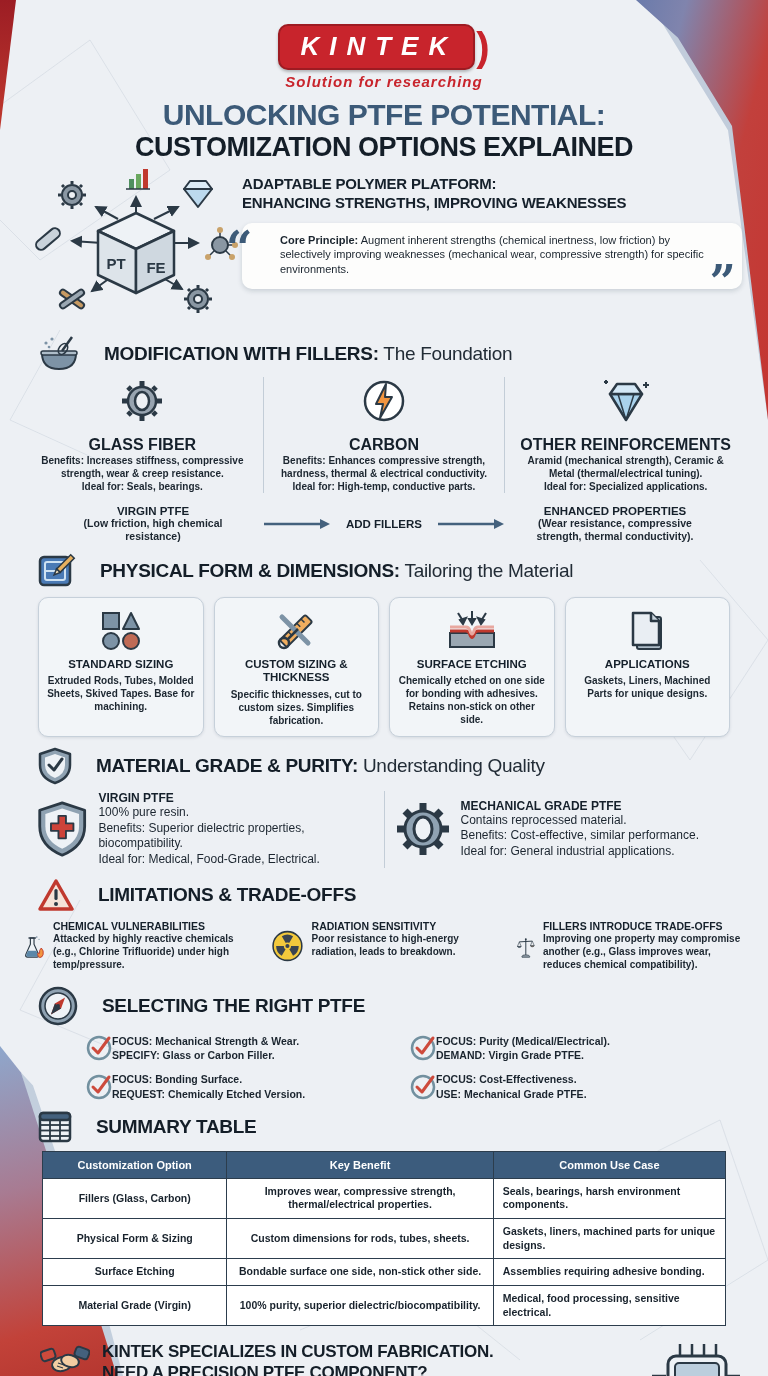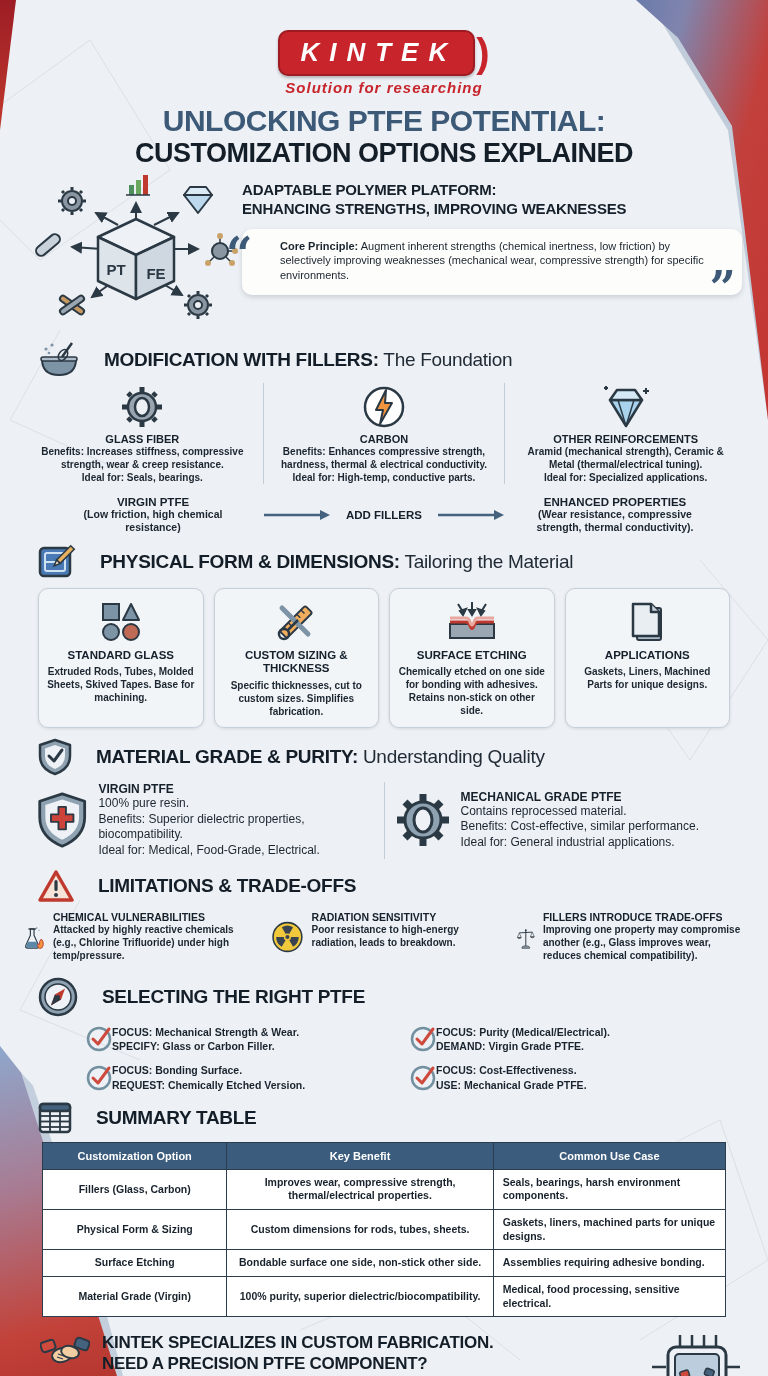--- a/index.html
+++ b/index.html
@@ -14,21 +14,21 @@
   .corner-bl{position:absolute;bottom:0;left:0;width:150px;height:330px;z-index:1;
     background:linear-gradient(165deg,#8ea7cc 0%,#a87b92 40%,#c24239 80%,#b3352e 100%);
     clip-path:polygon(0 0,14% 8%,52% 62%,78% 100%,0 100%);}
   .corner-bl-inner{position:absolute;bottom:0;left:0;width:150px;height:330px;z-index:1;
     background:#c3cfdd;clip-path:polygon(14% 8%,22% 12%,62% 66%,82% 100%,70% 100%,46% 60%);}
   .sliver-tl{position:absolute;top:0;left:0;width:16px;height:130px;z-index:1;
     background:linear-gradient(#9c1d24,#c0392e);clip-path:polygon(0 0,100% 0,0 100%);}
   .content{position:relative;z-index:2;}
 
   
-  .header{text-align:center;padding-top:30px;}
+  .header{text-align:center;padding-top:24px;}
   .logo-wrap{display:inline-flex;align-items:center;}
   .logo-box{display:inline-block;background:#c8242c;border:2px solid #9e1b22;border-radius:10px;
     padding:5px 16px 6px 20px;color:#fff;font-weight:bold;font-style:italic;
     font-size:26px;letter-spacing:10px;box-shadow:0 2px 3px rgba(0,0,0,.25);}
   .logo-paren{color:#c8242c;font-size:40px;font-weight:bold;line-height:38px;margin-left:1px;}
   .tagline{margin-top:3px;color:#c8242c;font-weight:bold;font-style:italic;font-size:15px;letter-spacing:1px;}
   .title1{margin-top:8px;font-size:30px;font-weight:800;color:#3c5a78;letter-spacing:-.5px;}
   .title2{font-size:27px;font-weight:800;color:#141e28;letter-spacing:-.5px;}
 
   
@@ -47,21 +47,21 @@
   
   .sec-head{display:flex;align-items:center;gap:24px;margin:10px 0 0 38px;}
   .sec-head .h{font-size:19px;font-weight:800;color:#141e28;letter-spacing:-.3px;}
   .sec-head .h .light{font-weight:500;color:#222c36;}
 
   
   .cols3{display:flex;margin:4px 22px 0 22px;}
   .cols3 .col{flex:1;text-align:center;padding:0 12px;}
   .cols3 .col + .col{border-left:1px solid #c3cdd7;}
   .col .icon{height:48px;display:flex;align-items:center;justify-content:center;}
-  .col-title{font-size:11px;font-weight:800;color:#15202b;margin-top:2px;}
+  .col-title{font-size:16px;font-weight:800;color:#15202b;margin-top:11px;}
   .col-line{font-size:10px;font-weight:700;color:#1c2630;line-height:1.3;}
 
   
   .flow{display:flex;align-items:center;justify-content:center;gap:14px;margin:12px 26px 0;}
   .flow .step{text-align:center;}
   .flow .st-title{font-size:11.5px;font-weight:800;color:#15202b;}
   .flow .st-sub{font-size:10.5px;font-weight:600;color:#1c2630;line-height:1.25;max-width:190px;}
 
   
   .cards4{display:flex;gap:10px;margin:8px 38px 0;}
@@ -349,21 +349,21 @@
     <div class="cards4">
       <div class="card">
         <div class="icon">
           <svg width="44" height="44" viewBox="0 0 44 44">
             <rect x="4" y="4" width="16" height="16" fill="#7d93a6" stroke="#2b3945" stroke-width="2"></rect>
             <polygon points="32,4 40,20 24,20" fill="#7d93a6" stroke="#2b3945" stroke-width="2" stroke-linejoin="round"></polygon>
             <circle cx="12" cy="32" r="8" fill="#7d93a6" stroke="#2b3945" stroke-width="2"></circle>
             <circle cx="32" cy="32" r="8" fill="#bf6a55" stroke="#2b3945" stroke-width="2"></circle>
           </svg>
         </div>
-        <div class="card-title">STANDARD GLASS</div>
+        <div class="card-title">STANDARD SIZING</div>
         <div class="card-text">Extruded Rods, Tubes, Molded Sheets, Skived Tapes. Base for machining.</div>
       </div>
       <div class="card">
         <div class="icon">
           <svg width="44" height="44" viewBox="0 0 44 44">
             <g transform="translate(22,22) rotate(-45)">
                 <rect x="-18" y="-5" width="36" height="10" rx="2" fill="#f0ad5e" stroke="#2b3945" stroke-width="2"></rect>
                 <g stroke="#2b3945" stroke-width="1.5">
                   <line x1="-12" y1="-5" x2="-12" y2="0"></line>
                   <line x1="-6" y1="-5" x2="-6" y2="0"></line>

